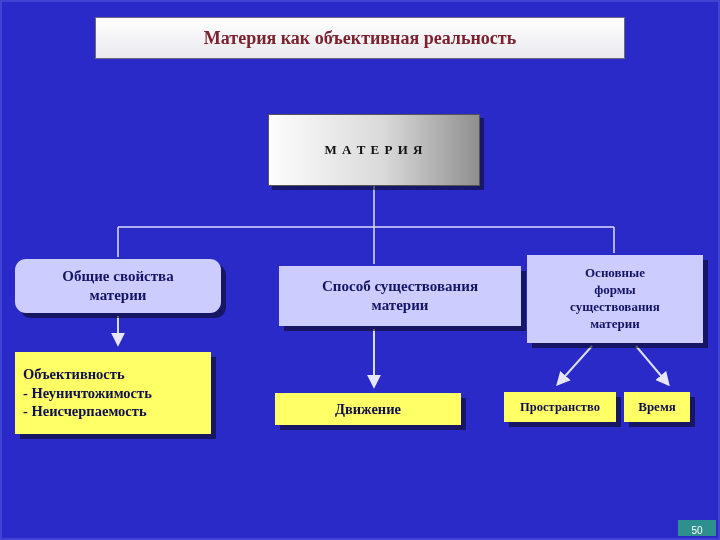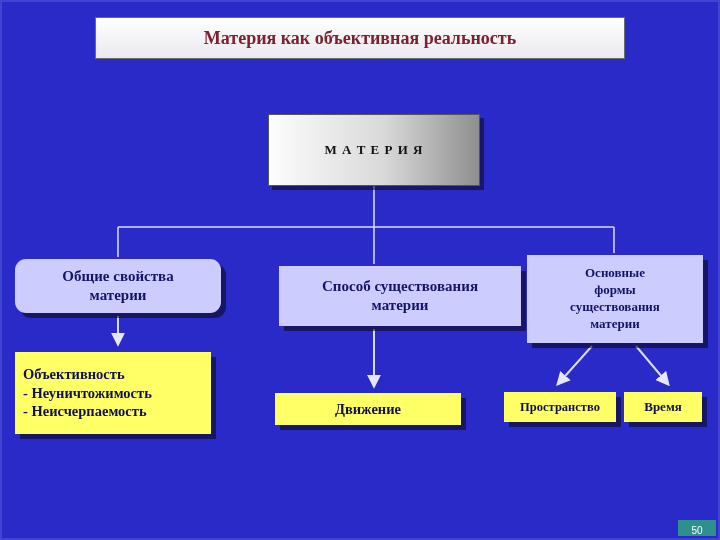--- a/index.html
+++ b/index.html
@@ -41,21 +41,21 @@
   .panel-forms   { left:527px; top:255px; width:176px; height:88px; font-size:13px; }
 
   .panel-list {
     left:15px; top:352px; width:196px; height:82px; font-size:14.5px;
     flex-direction:column; align-items:flex-start; justify-content:center;
     text-align:left; padding-left:8px;
   }
   .panel-list .line { display:block; }
   .panel-motion { left:275px; top:393px; width:186px; height:32px; font-size:14.5px; }
   .panel-space  { left:504px; top:392px; width:112px; height:30px; font-size:12.5px; }
-  .panel-time   { left:624px; top:392px; width:78px;  height:30px; font-size:13px; }
+  .panel-time   { left:624px; top:392px; width:66px;  height:30px; font-size:13px; }
 
   .connectors { position:absolute; left:0; top:0; width:720px; height:540px; z-index:1; pointer-events:none; }
 
   .page-badge {
     position:absolute; right:4px; bottom:4px; width:38px; height:16px;
     background:#2E8F8F; color:#ffffff; z-index:3;
     font-family:"Liberation Sans", sans-serif; font-size:10px;
     display:flex; align-items:flex-end; justify-content:center;
   }
 </style>

